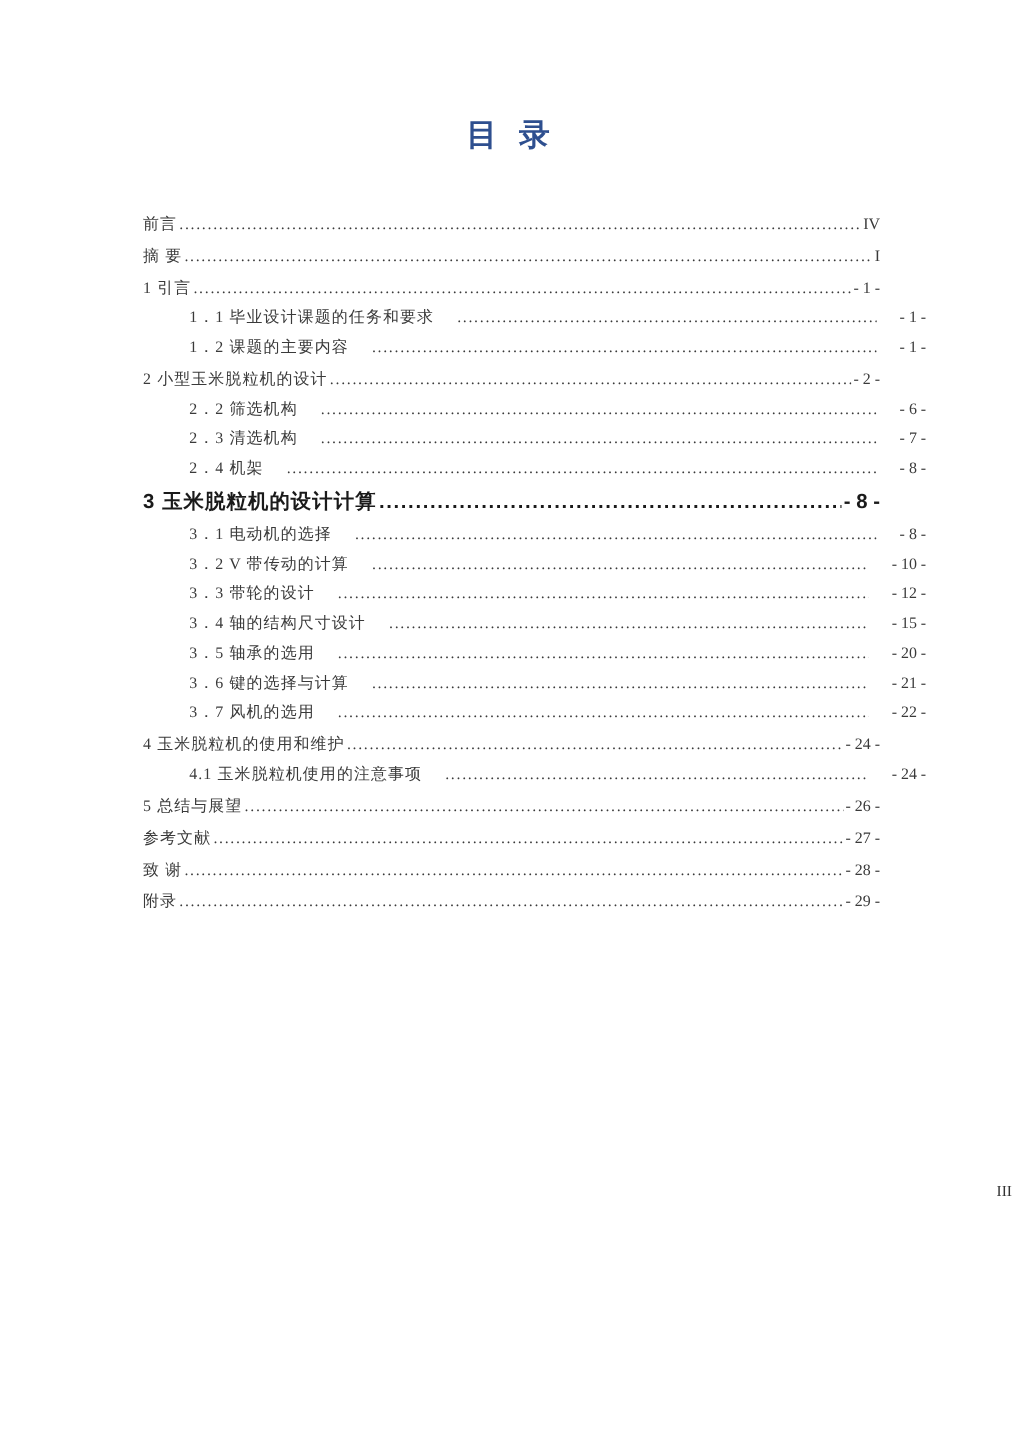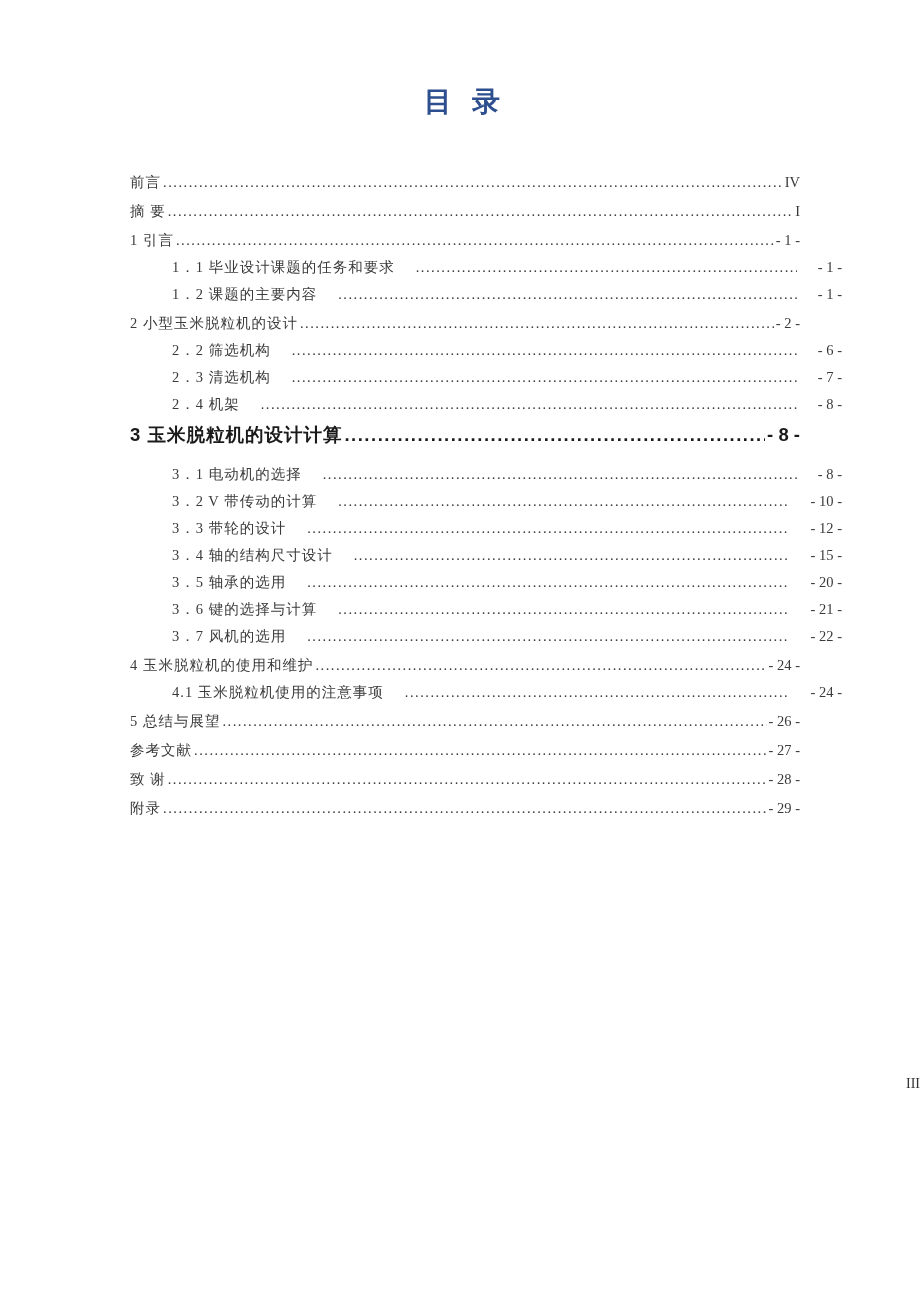--- a/index.html
+++ b/index.html
@@ -7,21 +7,21 @@
     padding: 0;
     background: #ffffff;
     width: 920px;
     font-family: "SimSun", "宋体", serif;
   }
   .page {
     width: 920px;
     height: 1152px;
     position: relative;
     box-sizing: border-box;
-    padding: 83px 120px 0 130px;
+    padding: 104px 120px 0 130px;
   }
   .toc-title {
     text-align: center;
     font-family: "SimHei", "黑体", sans-serif;
     color: #2e4f8f;
     font-size: 28px;
     letter-spacing: 6px;
     font-weight: bold;
     margin-bottom: 52px;
   }
@@ -49,21 +49,21 @@
   .page-no { flex: 0 0 auto; }
   .row-space   { margin-top: 10px; }
   .row-space-s { margin-top: 8px; }
   .bold-row .label,
   .bold-row .page-no,
   .bold-row .leader::after {
     font-weight: bold;
     font-family: "SimHei", "黑体", sans-serif;
     color: #1a1a1a;
   }
-  .bold-row { font-size: 18.5px; margin-top: 8px; margin-bottom: 18px; }
+  .bold-row { font-size: 18.5px; margin-top: 8px; margin-bottom: 8px; }
   .footer-page-num {
     position: absolute;
     bottom: 60px;
     left: 0;
     width: 920px;
     text-align: right;
     font-size: 14px;
     color: #333;
     font-family: "Times New Roman", serif;
   }

